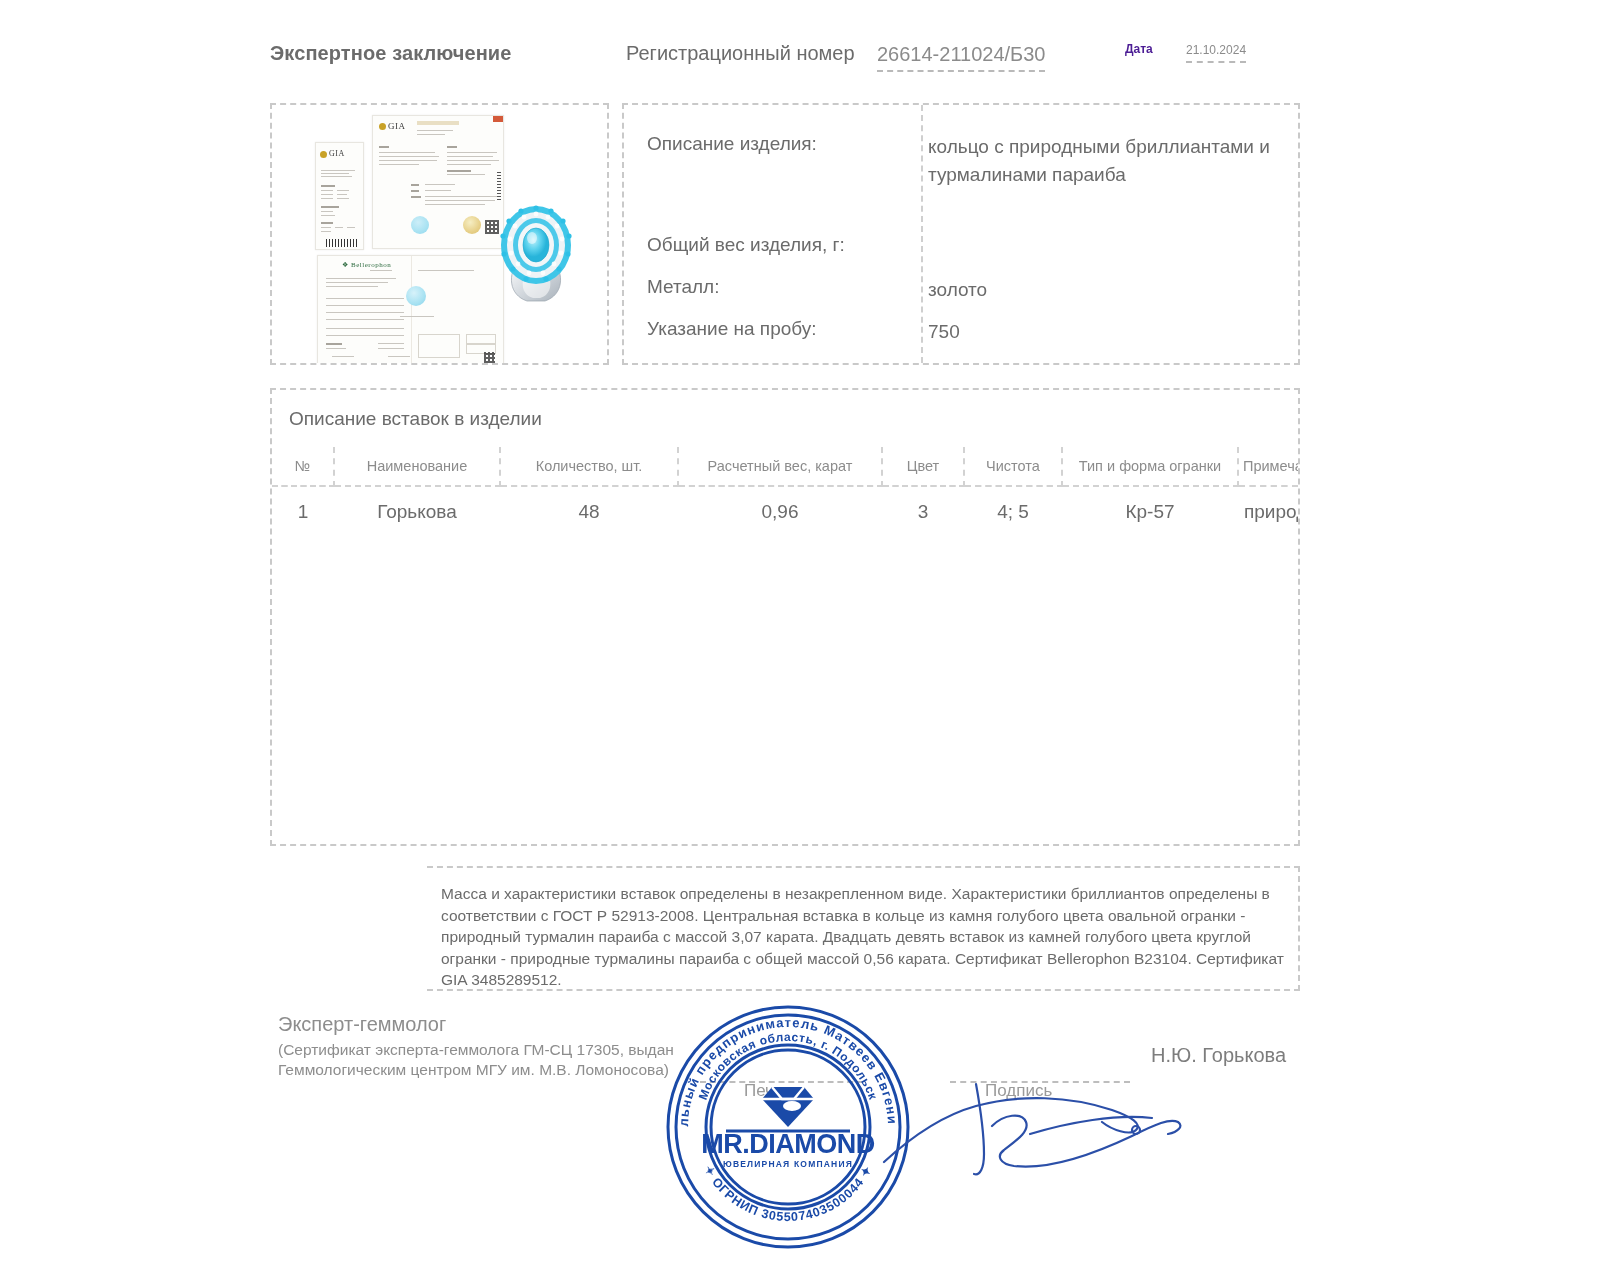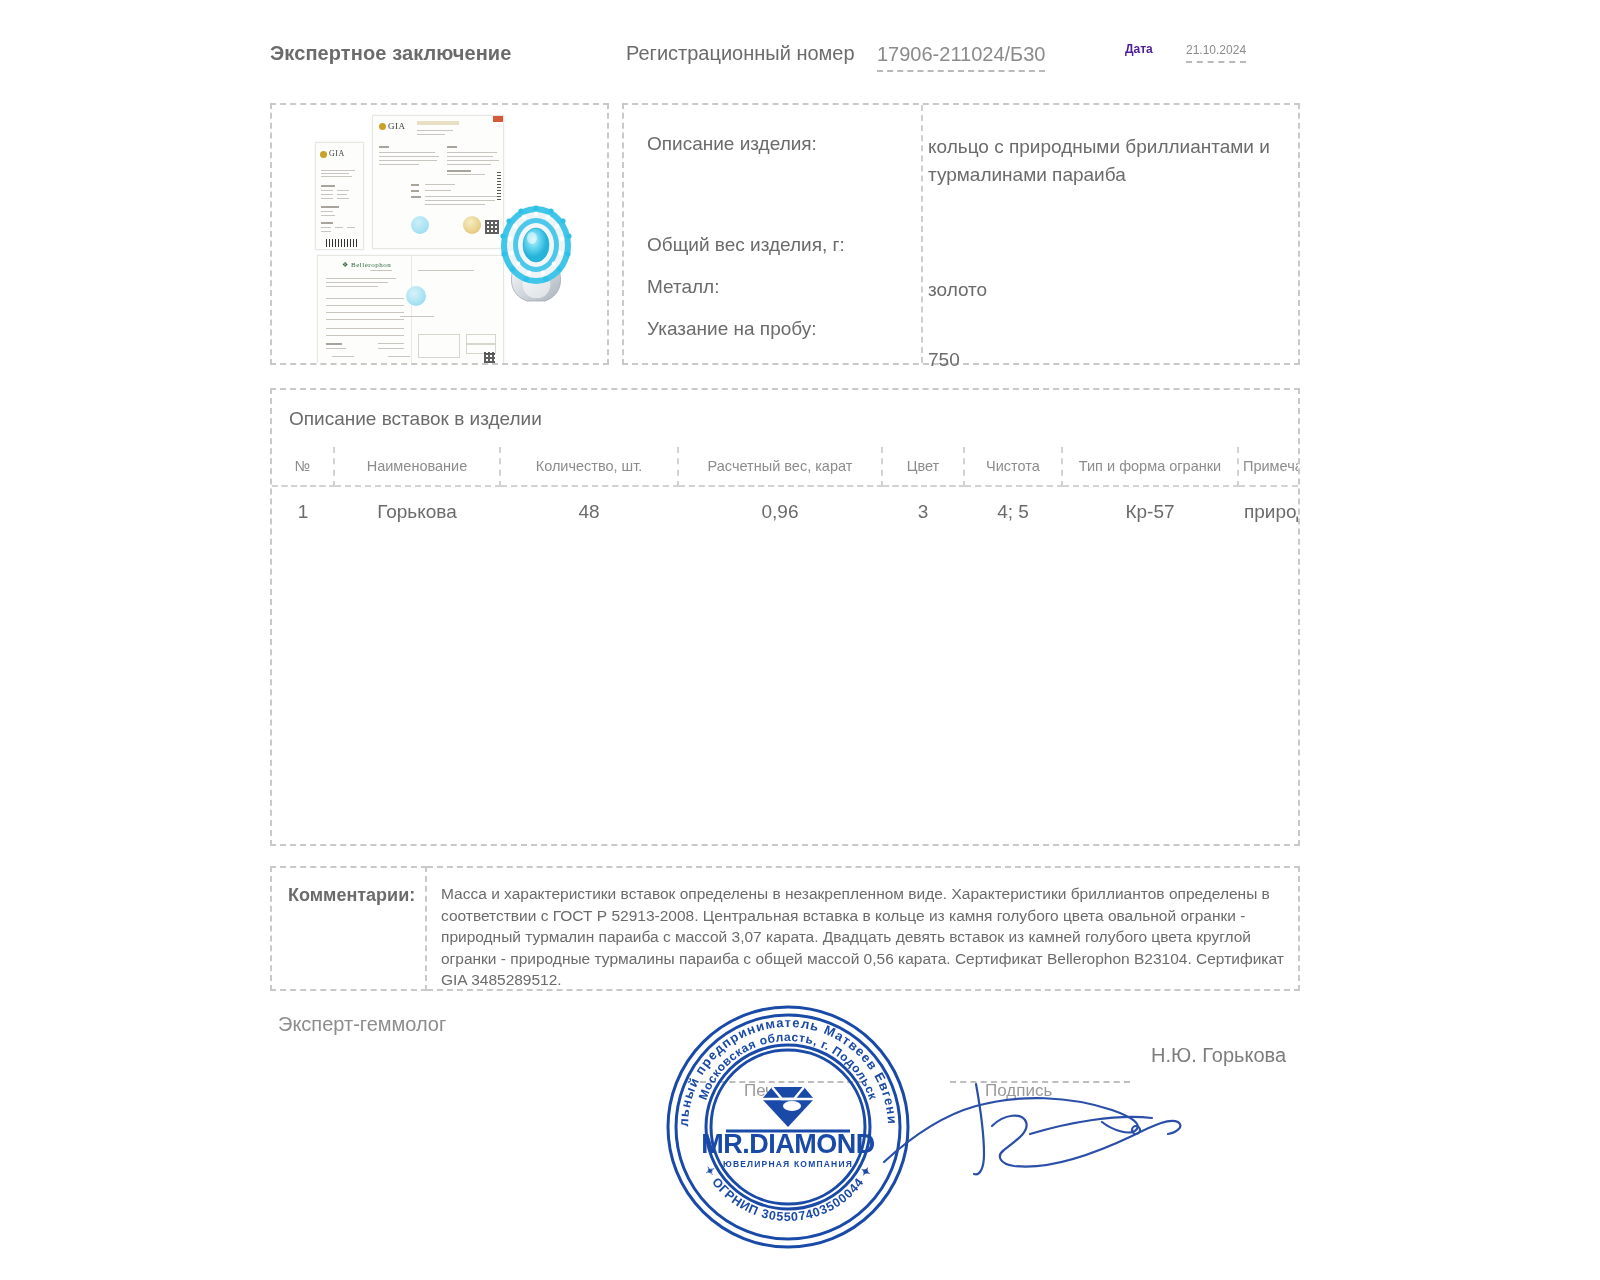--- a/index.html
+++ b/index.html
@@ -346,21 +346,21 @@
   }
 </style>
 </head>
 <body>
 
 <div class="page">
 
   <div class="header">
     <div class="hdr-title">Экспертное заключение</div>
     <div class="hdr-reg-label">Регистрационный номер</div>
-    <div class="hdr-reg-value">17906-211024/Б30</div>
+    <div class="hdr-reg-value">26614-211024/Б30</div>
     <div class="hdr-date-label">Дата</div>
     <div class="hdr-date-value">21.10.2024</div>
   </div>
 
   <div class="photo-box">
     <div class="photo-inner">
 
       <div class="doc" style="left:43px; top:37px; width:47px; height:106px;">
         <div class="gia-logo" style="left:4px; top:6px; font-size:8px;"><span class="gia-dot"></span>GIA</div>
         <div class="txtline" style="left:5px; top:27px; width:34px;"></div>
@@ -512,21 +512,21 @@
 
     <div class="info-label" style="top:28px;">Описание изделия:</div>
     <div class="info-value" style="top:28px;">кольцо с природными бриллиантами и турмалинами параиба</div>
 
     <div class="info-label" style="top:129px;">Общий вес изделия, г:</div>
 
     <div class="info-label" style="top:171px;">Металл:</div>
     <div class="info-value" style="top:171px;">золото</div>
 
     <div class="info-label" style="top:213px;">Указание на пробу:</div>
-    <div class="info-value" style="top:213px;margin-top:28px;">750</div>
+    <div class="info-value" style="top:213px;">750</div>
   </div>
 
   <div class="inserts-box">
     <div class="inserts-title">Описание вставок в изделии</div>
     <table class="inserts">
       <colgroup>
         <col style="width:62px">
         <col style="width:166px">
         <col style="width:178px">
         <col style="width:204px">
@@ -555,28 +555,26 @@
           <td>0,96</td>
           <td>3</td>
           <td>4; 5</td>
           <td>Кр-57</td>
           <td>природный</td>
         </tr>
       </tbody>
     </table>
   </div>
 
-  <div class="comments-label-box">
-    <div class="comments-label">Комментарии:</div>
-  </div>
   <div class="comments-text-box">
     <div class="comments-text">Масса и характеристики вставок определены в незакрепленном виде. Характеристики бриллиантов определены в соответствии с ГОСТ Р 52913-2008. Центральная вставка в кольце из камня голубого цвета овальной огранки - природный турмалин параиба с массой 3,07 карата. Двадцать девять вставок из камней голубого цвета круглой огранки - природные турмалины параиба с общей массой 0,56 карата. Сертификат Bellerophon B23104. Сертификат GIA 3485289512.</div>
   </div>
 
   <div class="expert-title">Эксперт-геммолог</div>
+  <div class="expert-sub">(Сертификат эксперта-геммолога ГМ-СЦ 17305, выдан Геммологическим центром МГУ им. М.В. Ломоносова)</div>
 
   <div class="stamp-slot"></div>
   <div class="stamp-caption">Печать</div>
 
   <div class="sign-slot"></div>
   <div class="sign-caption">Подпись</div>
   <div class="sign-name">Н.Ю. Горькова</div>
 
   <div class="stamp">
     <svg viewBox="0 0 248 248" width="248" height="248">

